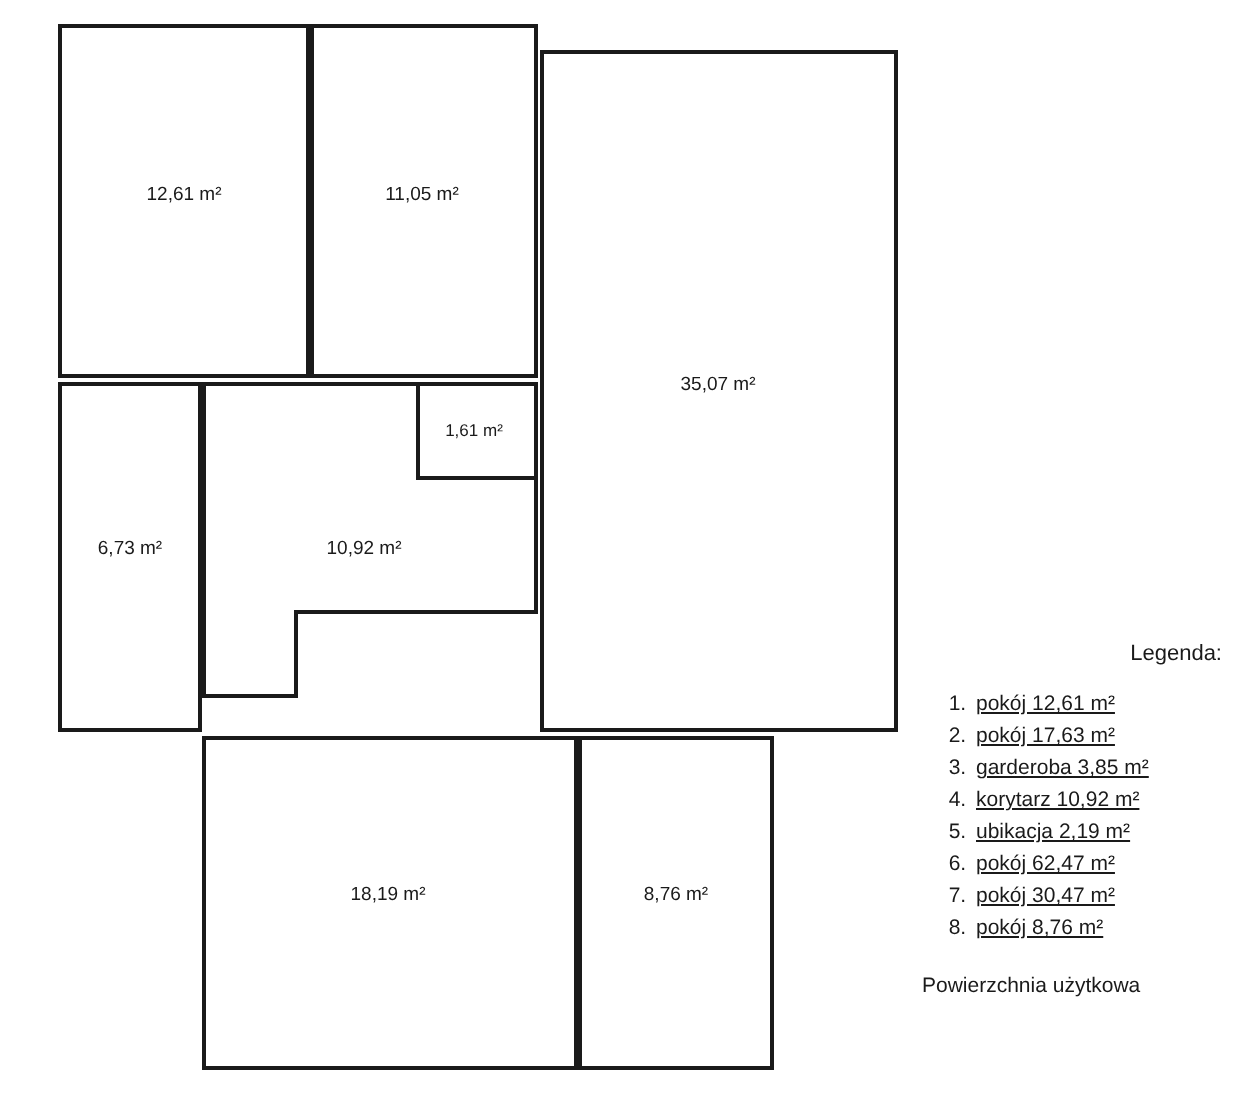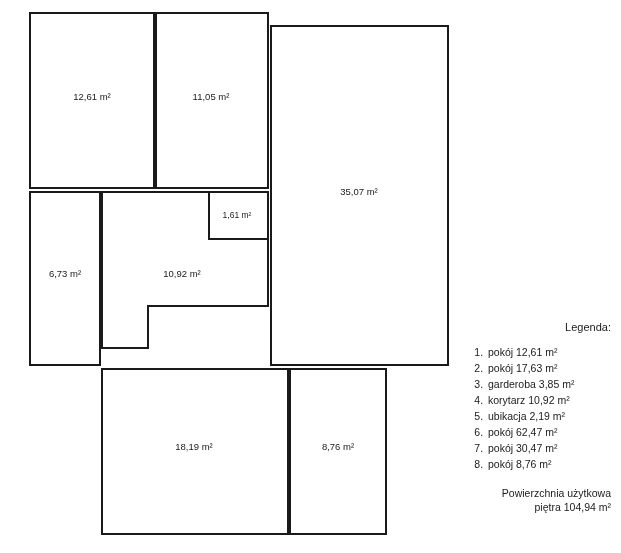--- a/index.html
+++ b/index.html
@@ -43,34 +43,34 @@
   }
   #legend .legend-title {
     font-size: 11px;
     margin-bottom: 14px;
     text-align: right;
   }
   #legend ol {
     margin: 0;
     padding: 0 0 0 25px;
     list-style-position: outside;
+    text-decoration: underline;
   }
   #legend ol li {
     font-size: 10.5px;
     margin-bottom: 5.5px;
     padding-left: 2px;
   }
   #legend .total {
     margin-top: 16px;
     font-size: 10.5px;
     line-height: 1.35;
   }
   #legend .total div {
     white-space: nowrap;
-    text-align: right;
   }
 </style>
 </head>
 <body>
 
 <div id="plan-wrap">
   <svg id="plan-svg" width="450" height="553" viewBox="0 0 450 553">
 
     <rect x="30" y="13" width="124" height="175" fill="none" stroke="#1a1a1a" stroke-width="2"></rect>
 
@@ -106,15 +106,14 @@
     <li>pokój 17,63 m²</li>
     <li>garderoba 3,85 m²</li>
     <li>korytarz 10,92 m²</li>
     <li>ubikacja 2,19 m²</li>
     <li>pokój 62,47 m²</li>
     <li>pokój 30,47 m²</li>
     <li>pokój 8,76 m²</li>
   </ol>
   <div class="total">
     <div>Powierzchnia użytkowa</div>
-    <div>piętra 104,94 m²</div>
   </div>
 </div>
 
 </body></html>

